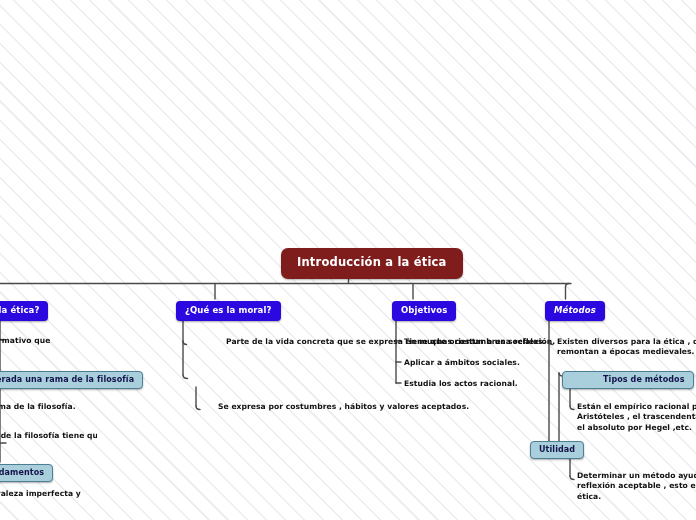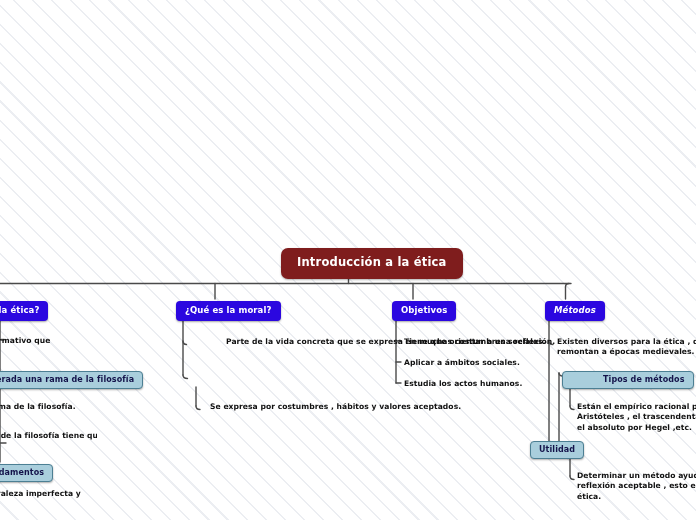--- a/index.html
+++ b/index.html
@@ -154,30 +154,30 @@
 
   <div class="leaf clip" style="left:-69px; top:489px; width:175px;">enta en la naturaleza imperfecta y
 xión.</div>
 
   <div class="node node-l1" style="left:176px; top:301px;">¿Qué es la moral?</div>
 
   <div class="leaf" style="left:188px; top:337px;margin-left:38px;">Parte de la vida concreta que se expresa en
 muchas costumbres sociales.</div>
 
 
-  <div class="leaf" style="left:210px; top:402px;">Se expresa por costumbres , hábitos y valores
+  <div class="leaf" style="left:218px; top:402px;">Se expresa por costumbres , hábitos y valores
 aceptados.</div>
 
   <div class="node node-l1" style="left:392px; top:301px;">Objetivos</div>
 
   <div class="leaf" style="left:404px; top:337px;">Tiene que orientar a una reflexión.</div>
 
   <div class="leaf" style="left:404px; top:358px;">Aplicar a ámbitos sociales.</div>
 
-  <div class="leaf" style="left:404px; top:379px;">Estudia los actos humanos.</div>
+  <div class="leaf" style="left:404px; top:379px;">Estudia los actos racional.</div>
 
   <div class="node node-l1" style="left:545px; top:301px;font-style:italic;">Métodos</div>
 
   <div class="leaf clip" style="left:557px; top:337px; width:139px;">Existen diversos para la ética , que in
 remontan a épocas medievales.</div>
 
   <div class="node node-l2" style="left:562px; top:371px;padding-left:40px;">Tipos de métodos</div>
 
   <div class="leaf clip" style="left:577px; top:402px; width:119px;">Están el empírico racional propu
 Aristóteles , el trascendental cre

